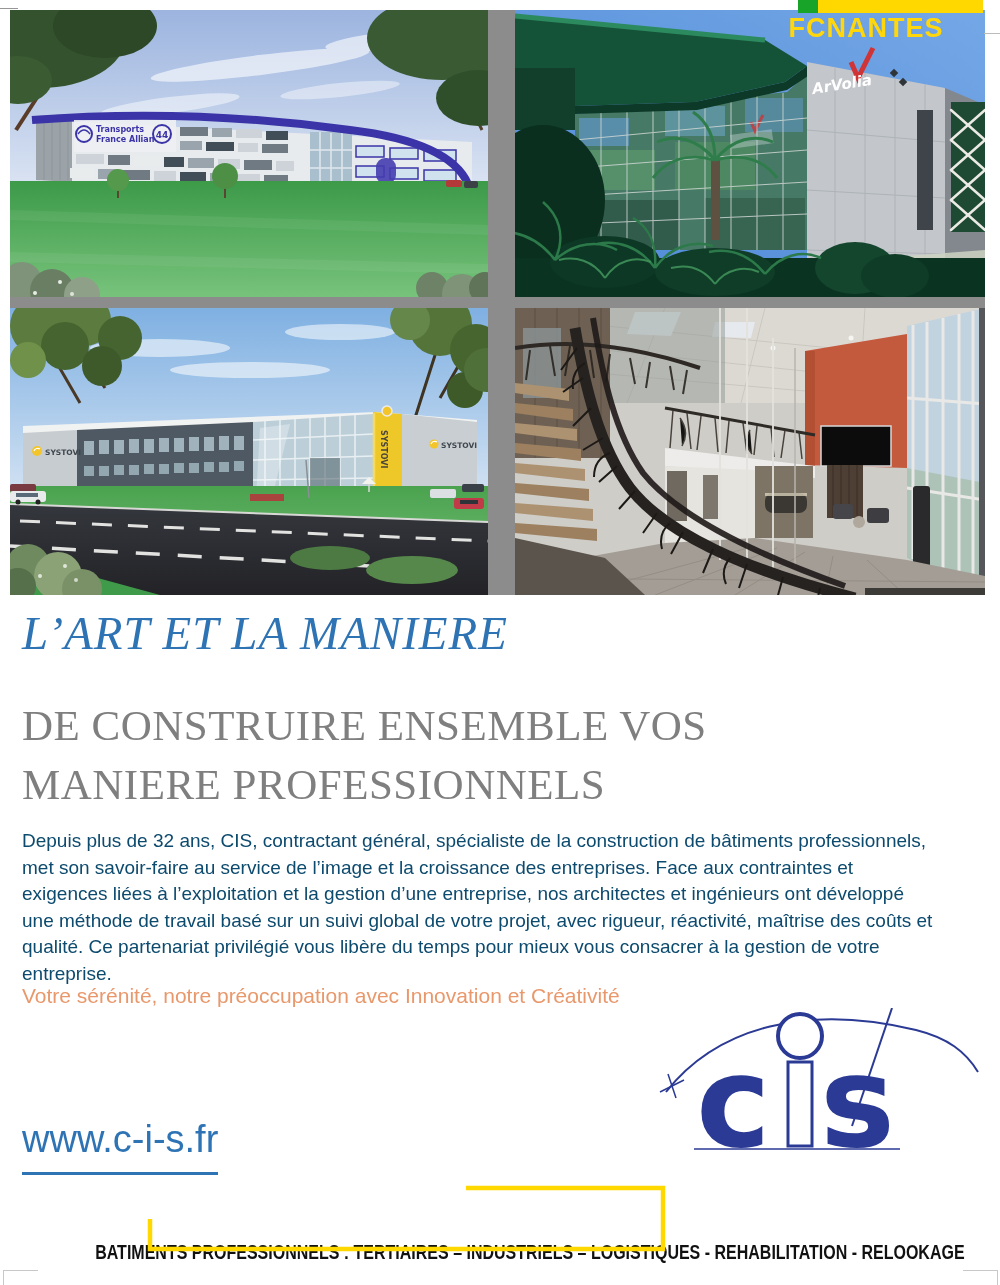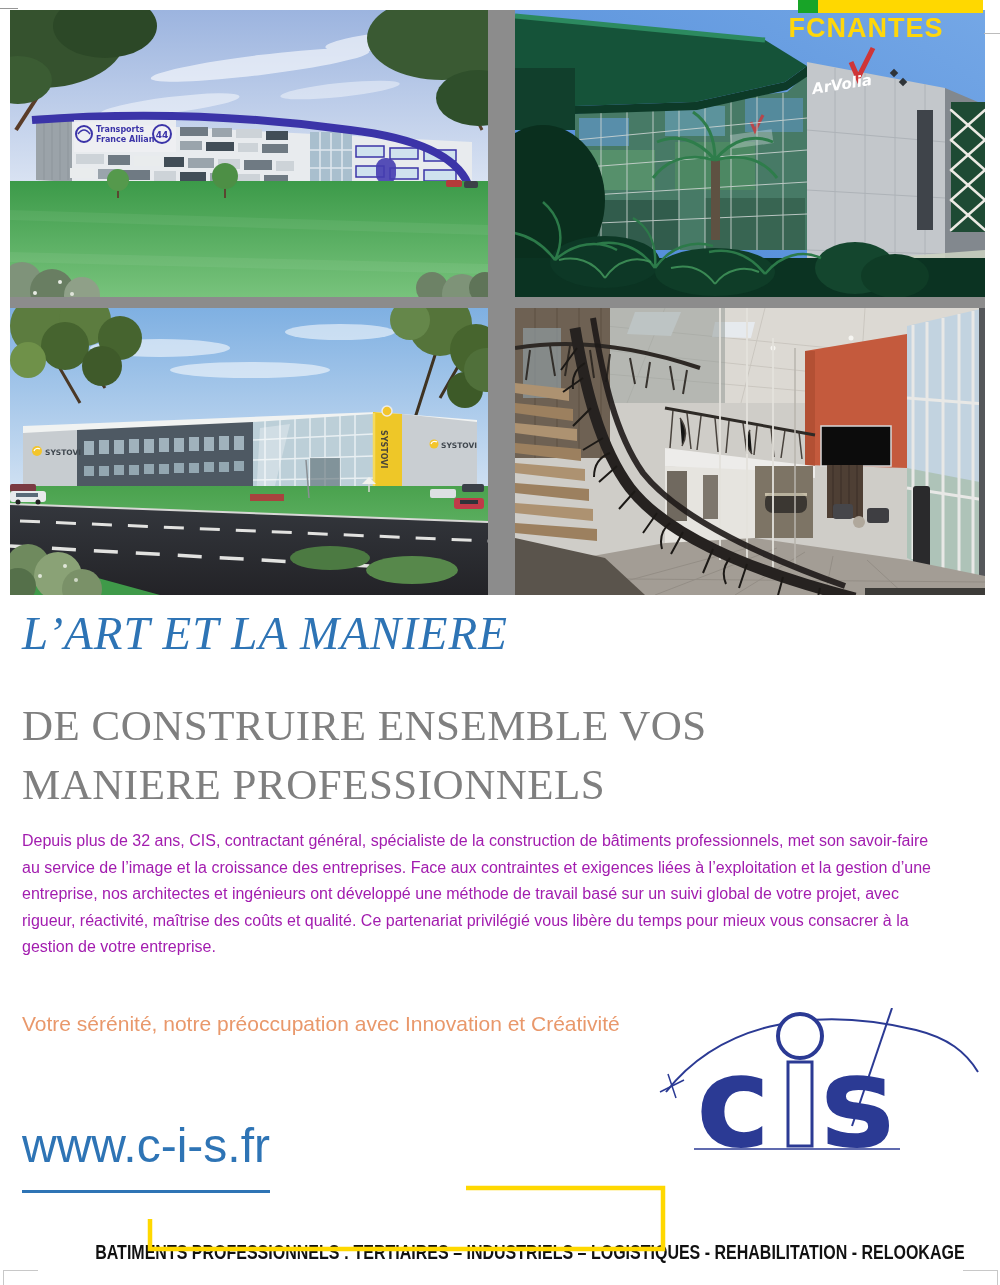--- a/index.html
+++ b/index.html
@@ -9,24 +9,24 @@
   .collage-bg{left:10px;top:10px;width:975px;height:585px;background:#8c8c8c;}
   .ph{position:absolute;display:block;}
   .fc-green{left:798px;top:0;width:20px;height:13px;background:#18a428;z-index:6;}
   .fc-yellow{left:818px;top:0;width:165px;height:13px;background:#ffd800;z-index:6;}
   .fcnantes{left:780px;top:13px;width:172px;text-align:center;z-index:6;
             font-weight:bold;font-size:27px;letter-spacing:1px;color:#ffd70a;}
   .title{left:22px;top:606px;font-family:"Liberation Serif",serif;font-size:47px;
          color:#2e74b5;letter-spacing:1px;white-space:nowrap;font-style:italic;}
   .subtitle{left:22px;top:688px;font-family:Liberation Serif, serif;font-size:43px;
             line-height:59px;color:#7f7f7f;letter-spacing:.5px;margin-top:8px;}
-  .body-text{left:22px;top:828px;width:918px;font-size:16px;line-height:26.5px;color:#a21caf;}
-  .tagline{left:22px;top:1012px;font-size:21px;color:#e9986b;}
-  .website{left:22px;top:1118px;font-size:48px;color:#2e74b5;text-decoration:none;
-           border-bottom:3px solid #2e74b5;padding-bottom:17px;display:inline-block;}
+  .body-text{left:22px;top:828px;width:918px;font-size:19px;line-height:26.5px;color:#0c4a6e;}
+  .tagline{left:22px;top:984px;font-size:21px;color:#e9986b;}
+  .website{left:22px;top:1118px;font-size:38px;color:#2e74b5;text-decoration:none;
+           border-bottom:3px solid #2e74b5;padding-bottom:11px;display:inline-block;}
   .cis-sub{left:660px;top:1152px;width:330px;font-size:23px;font-weight:bold;
            color:#2b3a94;letter-spacing:.4px;white-space:nowrap;}
   .footer-strip{left:0;top:1241px;width:952px;text-align:center;font-size:20px;font-weight:bold;
                 color:#111;transform:scaleX(.8);white-space:nowrap;z-index:4;}
   .corner{position:absolute;border:0 solid #c8c8c8;}
   svg text{font-family:"DejaVu Sans",sans-serif;}
 </style>
 </head>
 <body>
 

